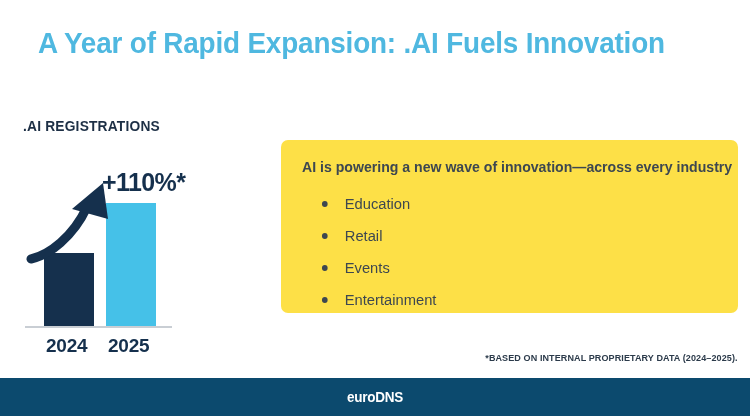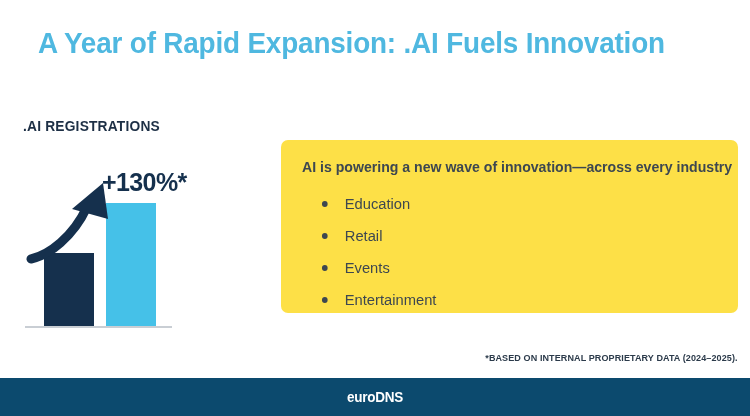--- a/index.html
+++ b/index.html
@@ -217,34 +217,38 @@
 </style>
 </head>
 <body>
 
 <div class="slide-title">A Year of Rapid Expansion: .AI Fuels Innovation</div>
 
 <div class="chart-heading">.AI REGISTRATIONS</div>
 
 <div class="chart-area">
 
-  <div class="growth-label">+130%*</div>
+  <div class="growth-label">+110%*</div>
 
   <div class="bars">
     <div class="bar bar-2024"></div>
     <div class="bar bar-2025"></div>
 
     <svg class="arrow-svg" viewBox="0 0 110 95">
       <path d="M6 88 C 24 84, 48 66, 62 36" stroke="#15304d" stroke-width="9" fill="none" stroke-linecap="round"></path>
       <path d="M78 12 L 83 48 L 47 38 Z" fill="#15304d"></path>
     </svg>
   </div>
 
   <div class="baseline"></div>
 
+  <div class="axis-labels">
+    <div class="axis-label axis-label-2024">2024</div>
+    <div class="axis-label axis-label-2025">2025</div>
+  </div>
 </div>
 
 <div class="info-panel">
   <div class="panel-lead">AI is powering a new wave of innovation—across every industry</div>
 
   <ul class="bullet-list">
     <li class="bullet-item">
       <span class="bullet-dot"></span>
       <span>Education</span>
     </li>

